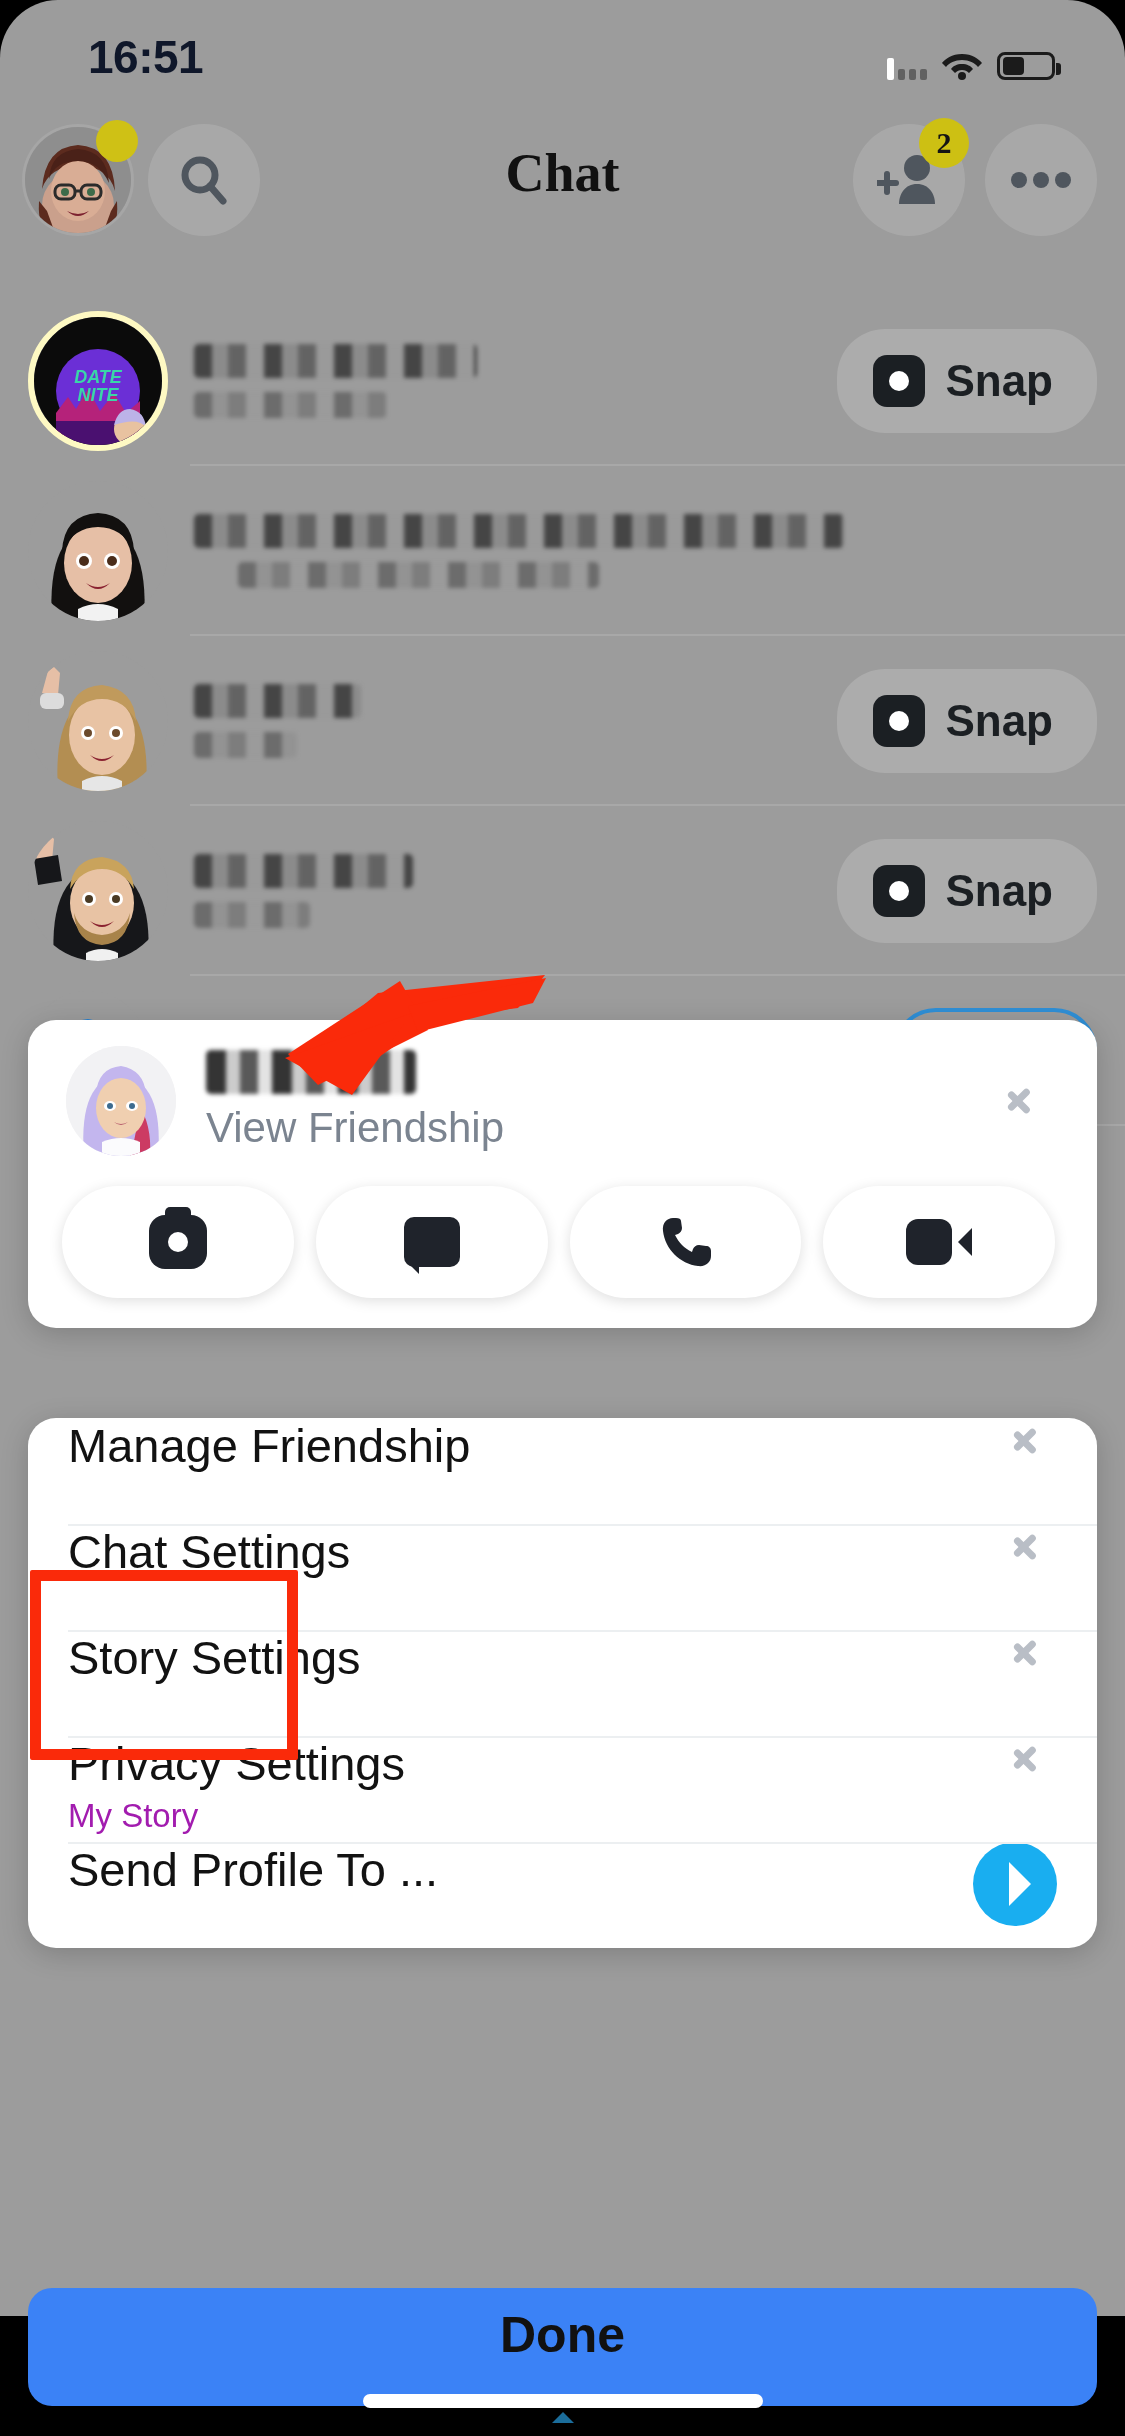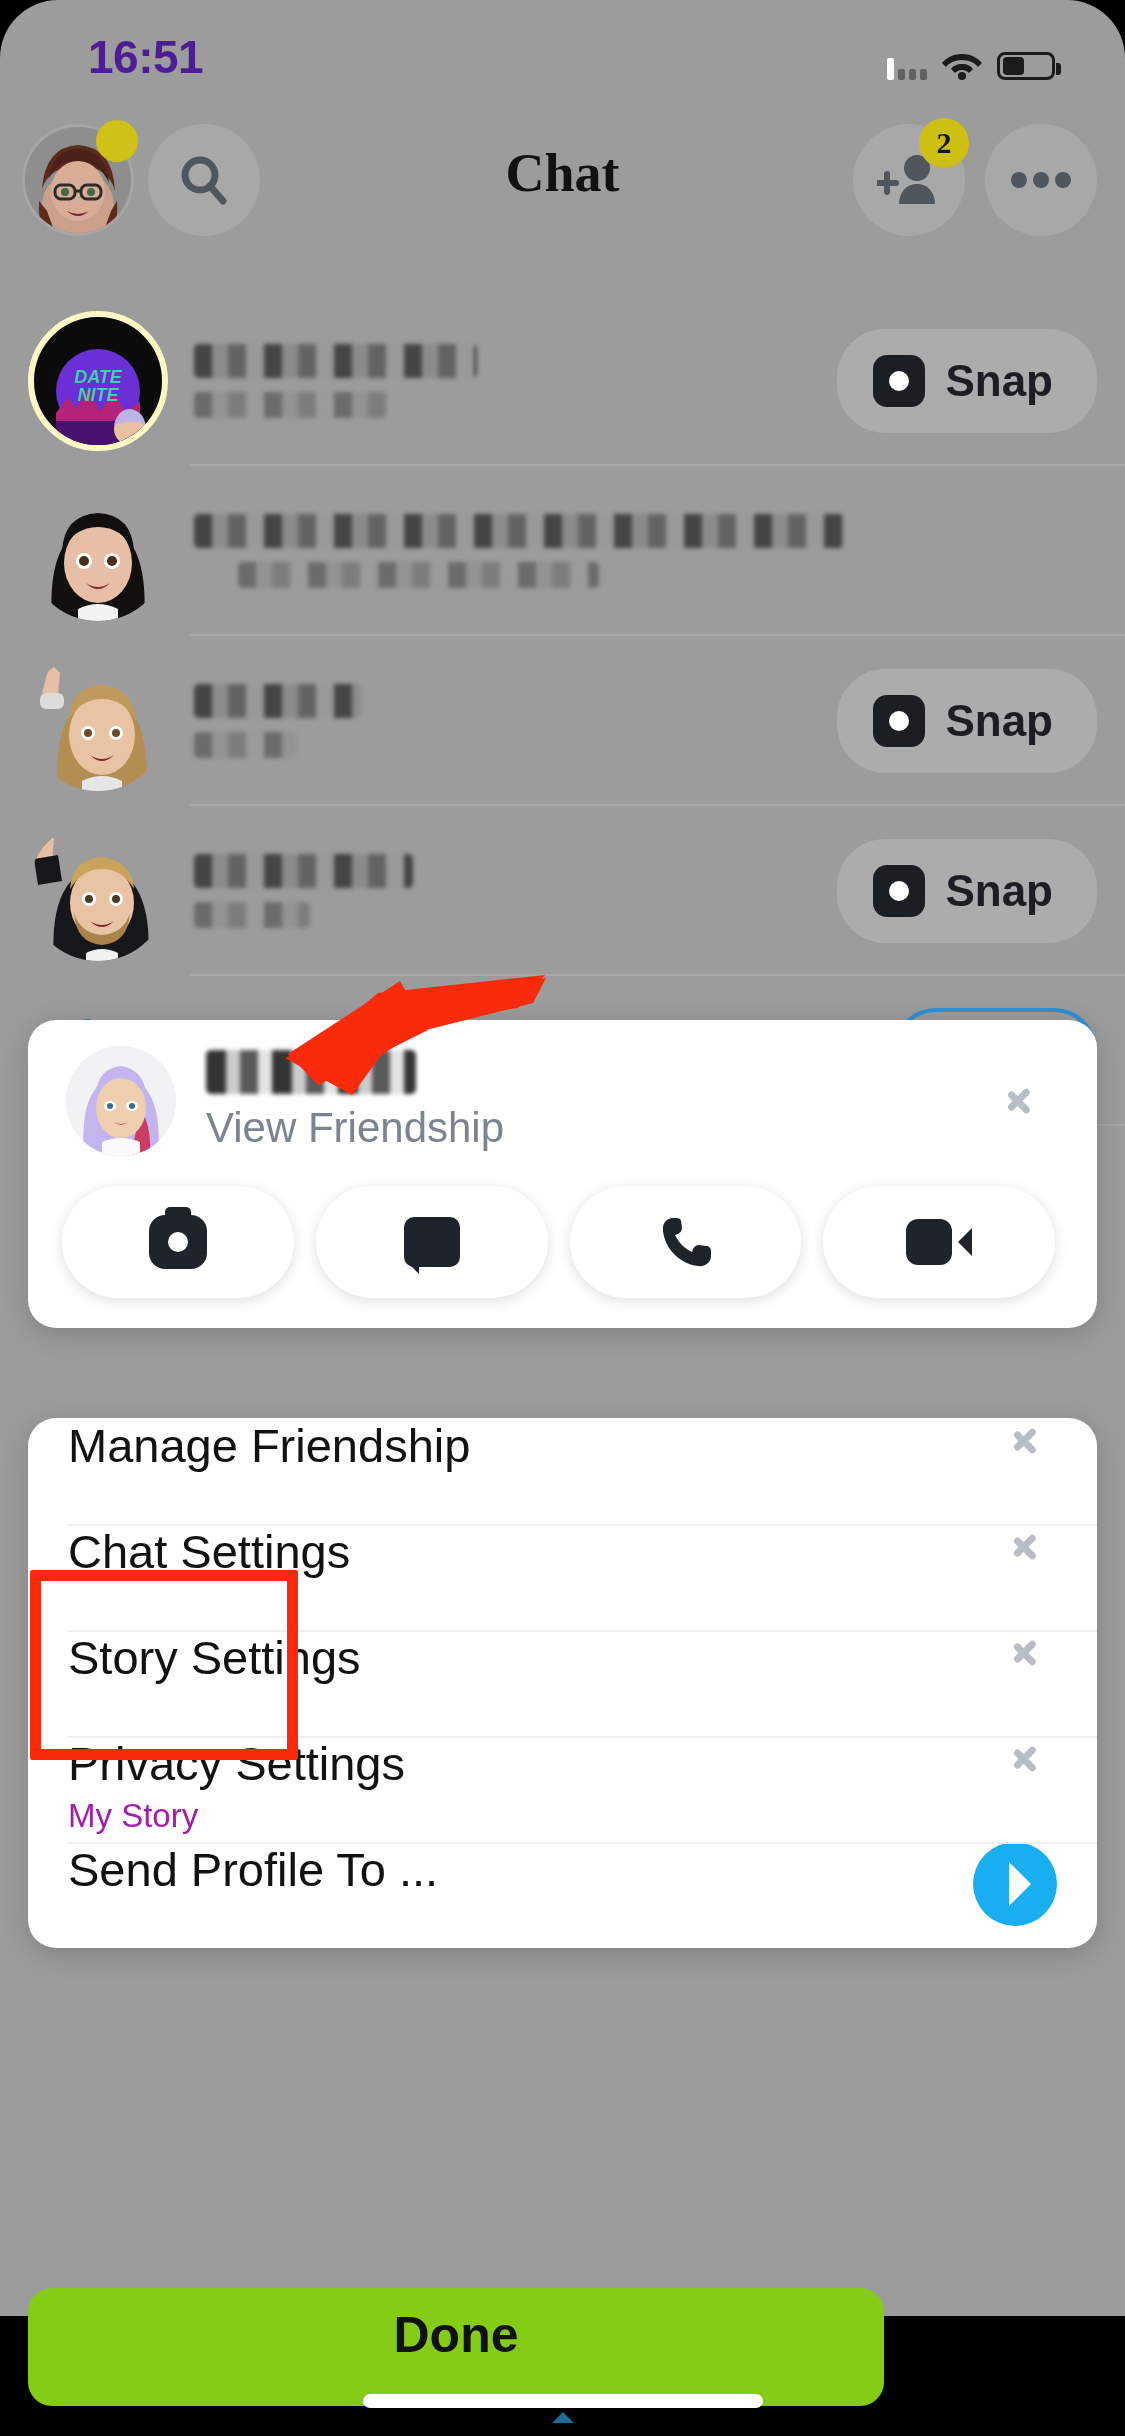--- a/index.html
+++ b/index.html
@@ -22,21 +22,21 @@
     background:#9c9c9c;
     border-radius:58px 58px 0 0;
     overflow:hidden;
   }
   
   #statusbar {
     position:absolute; top:0; left:0; width:1125px; height:112px;
   }
   #clock {
     position:absolute; left:88px; top:30px;
-    font-size:46px; font-weight:700; color:#4c1d95;
+    font-size:46px; font-weight:700; color:#0f172a;
     letter-spacing:-0.5px;
   }
   #sb-right {
     position:absolute; right:70px; top:38px;
     display:flex; align-items:flex-end; gap:14px; height:42px;
   }
   .sig { display:flex; align-items:flex-end; gap:4px; height:28px; }
   .sig i { display:block; width:7px; background:#1b1b1b; border-radius:2px; }
   .sig i:nth-child(1){ height:22px; background:#fff; }
   .sig i:nth-child(2){ height:11px; opacity:.45; }
@@ -226,22 +226,22 @@
     width:84px; height:84px; border-radius:50%; background:#19aef0;
     display:flex; align-items:center; justify-content:center;
   }
   .send-btn s {
     border:22px solid transparent; border-left-color:#fff; border-right:0;
     margin-left:10px;
   }
 
   
   #done-sheet {
-    position:absolute; left:28px; top:2288px; width:856px; height:118px;
-    background:#84cc16; border-radius:24px;
+    position:absolute; left:28px; top:2288px; width:1069px; height:118px;
+    background:#3b82f6; border-radius:24px;
     display:flex; align-items:flex-start; justify-content:center;
     padding-top:18px;
   }
   #done-label { font-size:50px; font-weight:700; color:#111; }
   #blue-tri {
     position:absolute; left:50%; transform:translateX(-50%); top:2412px;
     border:11px solid transparent; border-bottom-color:#1b6d9b; border-top:0;
   }
   #home-bar {
     position:absolute; left:50%; transform:translateX(-50%); bottom:28px;

